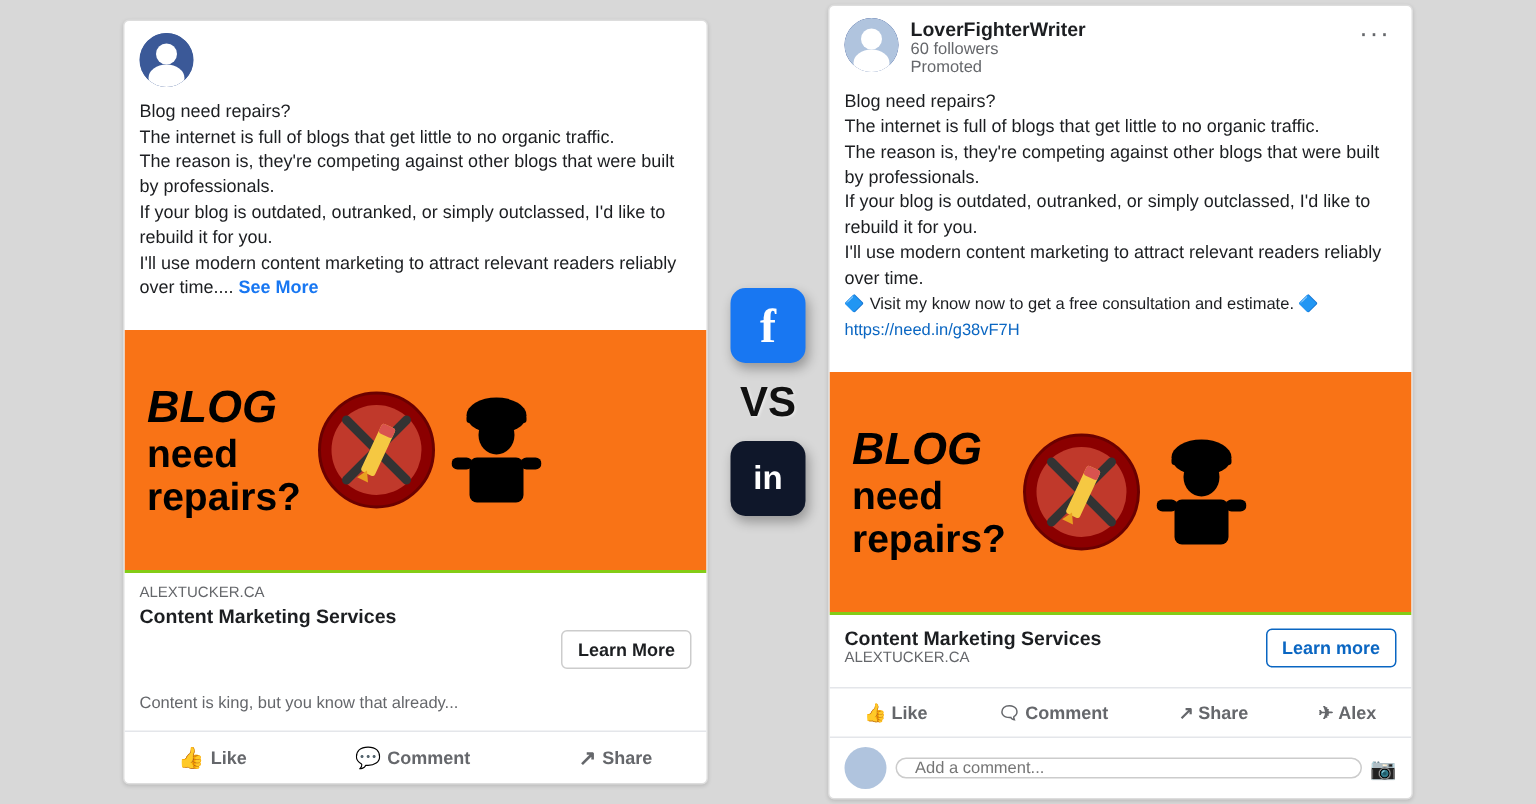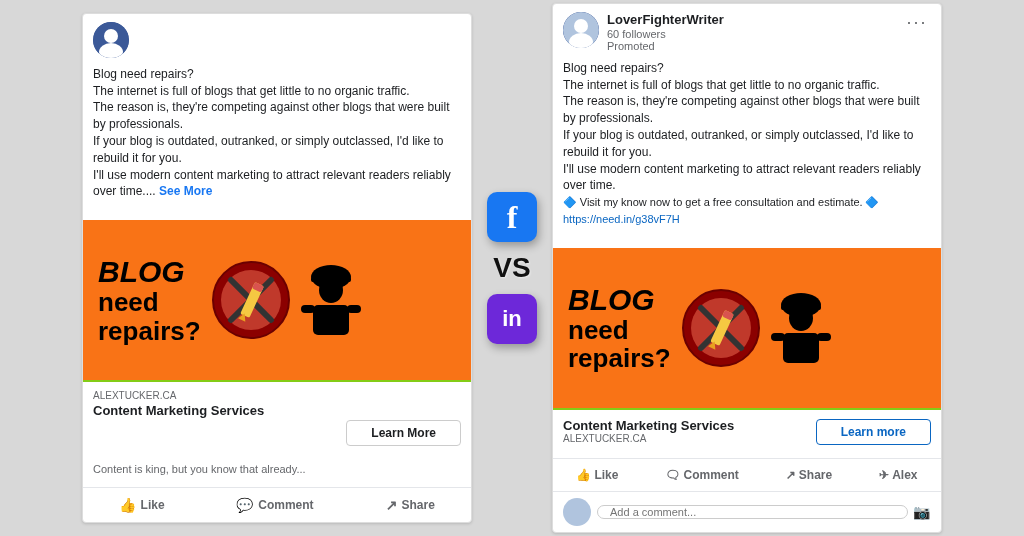--- a/index.html
+++ b/index.html
@@ -148,21 +148,21 @@
     }
     .cta-desc {
       font-size: 11px;
       color: #65676b;
       margin-top: 45px;
     }
     .learn-more-btn {
       background: #fff;
       border: 1px solid #ccc;
       border-radius: 4px;
-      padding: 5px 24px;
+      padding: 5px 10px;
       font-size: 12px;
       font-weight: 600;
       color: #1c1e21;
       cursor: pointer;
       white-space: nowrap;
       flex-shrink: 0;
       align-self: center;
     }
     .learn-more-btn.linkedin {
       color: #0a66c2;
@@ -203,21 +203,21 @@
       border-radius: 10px;
       display: flex;
       align-items: center;
       justify-content: center;
       font-size: 28px;
       font-weight: 900;
       color: #fff;
       box-shadow: 2px 4px 8px rgba(0,0,0,0.3);
     }
     .fb-icon { background: #1877f2; }
-    .li-icon { background: #6d28d9; }
+    .li-icon { background: #0f172a; }
     .vs-text {
       font-size: 28px;
       font-weight: 900;
       color: #111;
       text-shadow: 1px 1px 2px rgba(255,255,255,0.5);
     }
 
     
     .li-card .header-info .name { color: #1c1e21; }
     .li-link { color: #0a66c2; font-size: 11px; }

